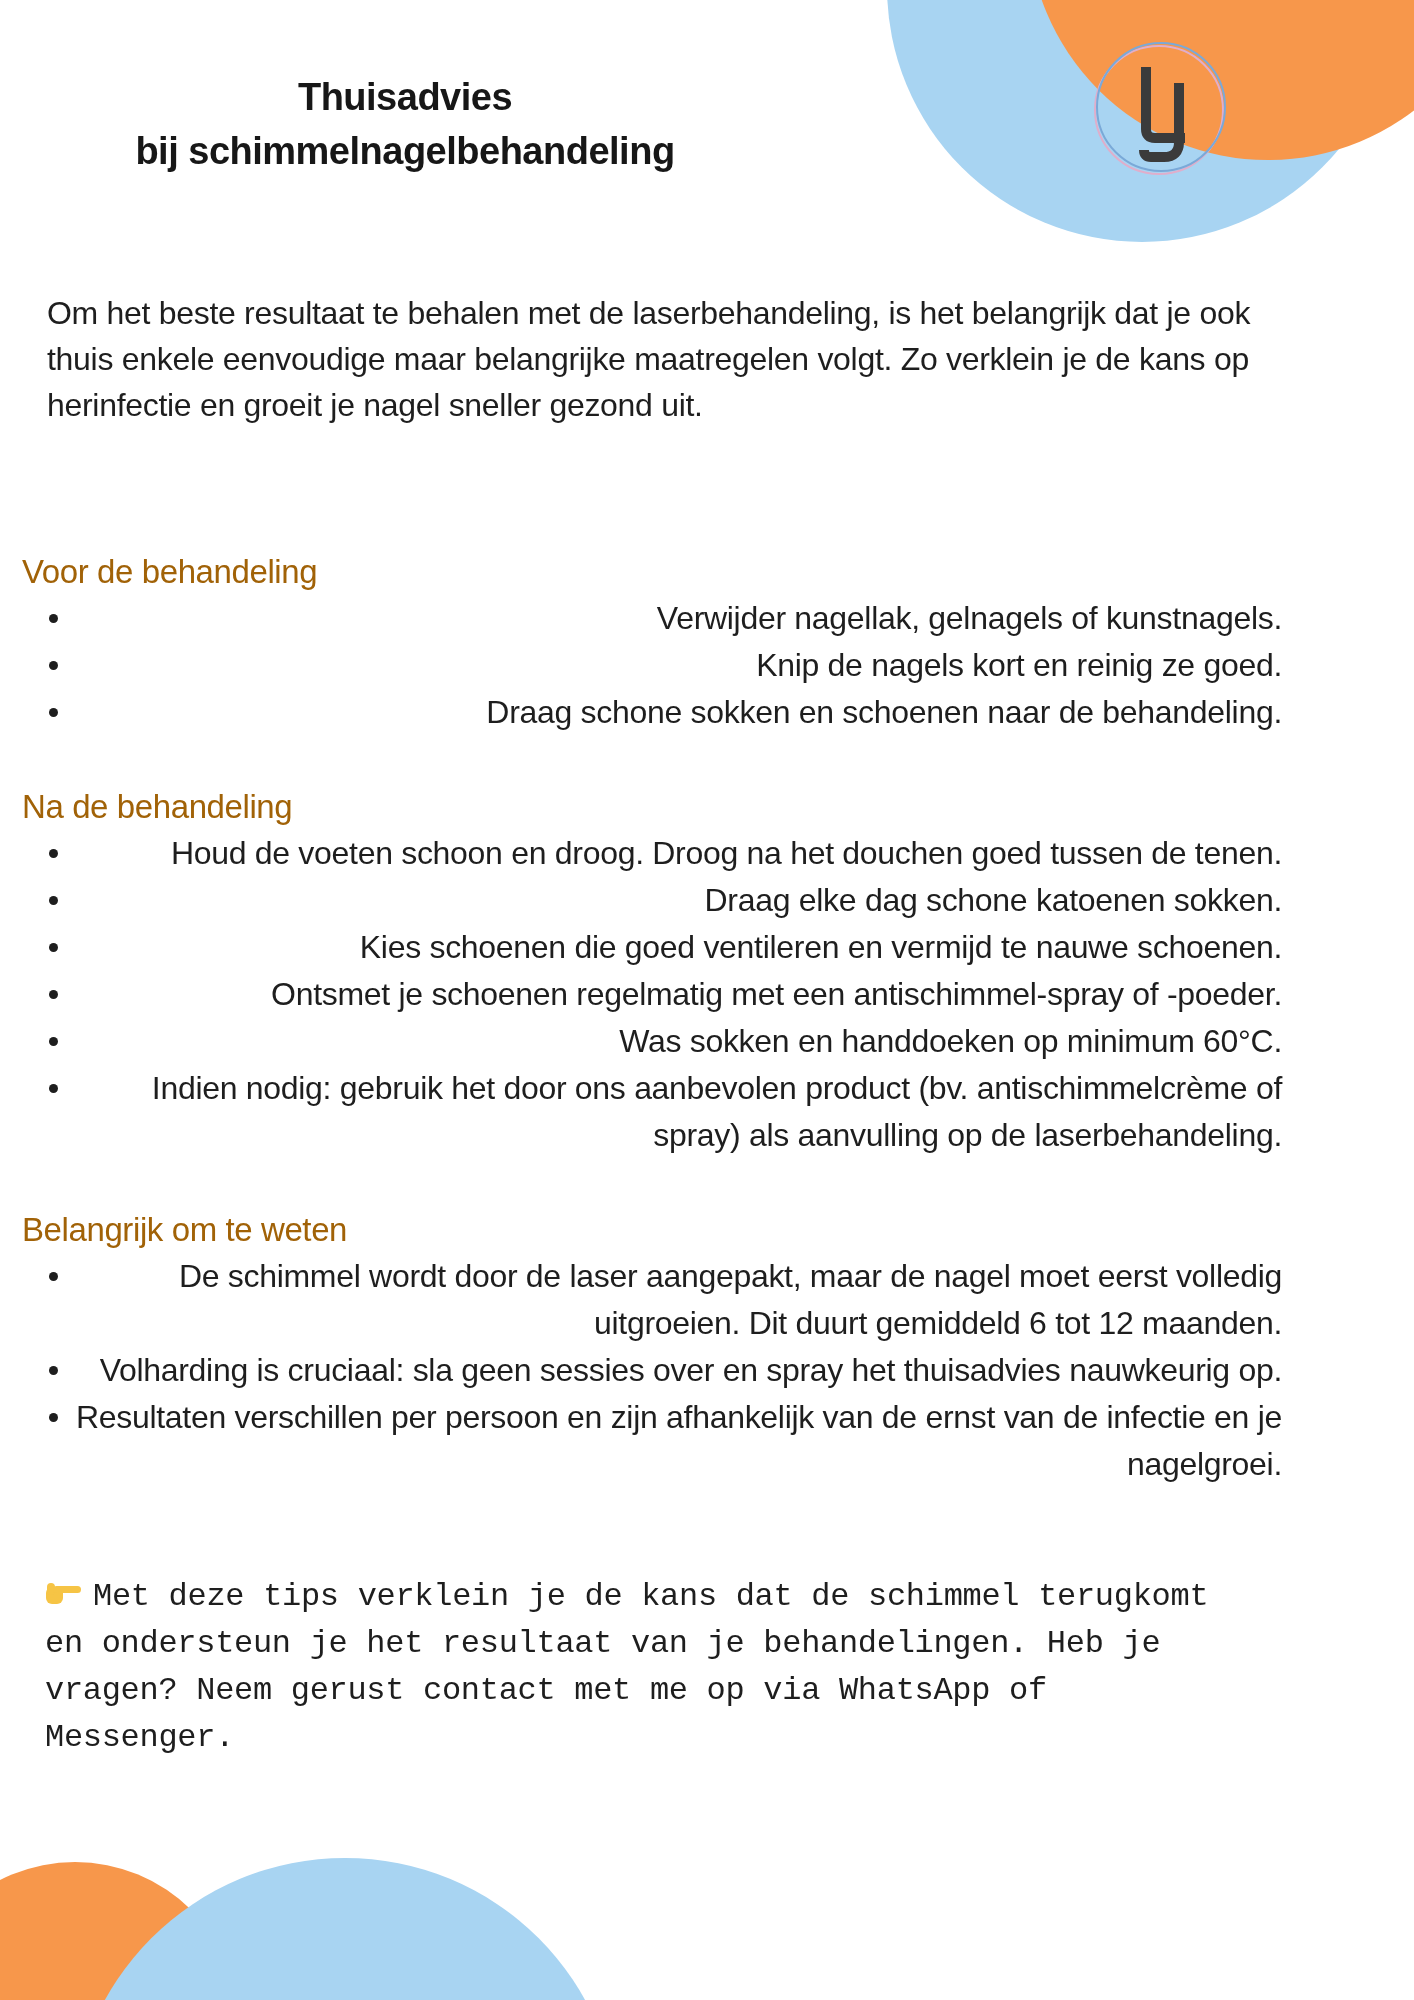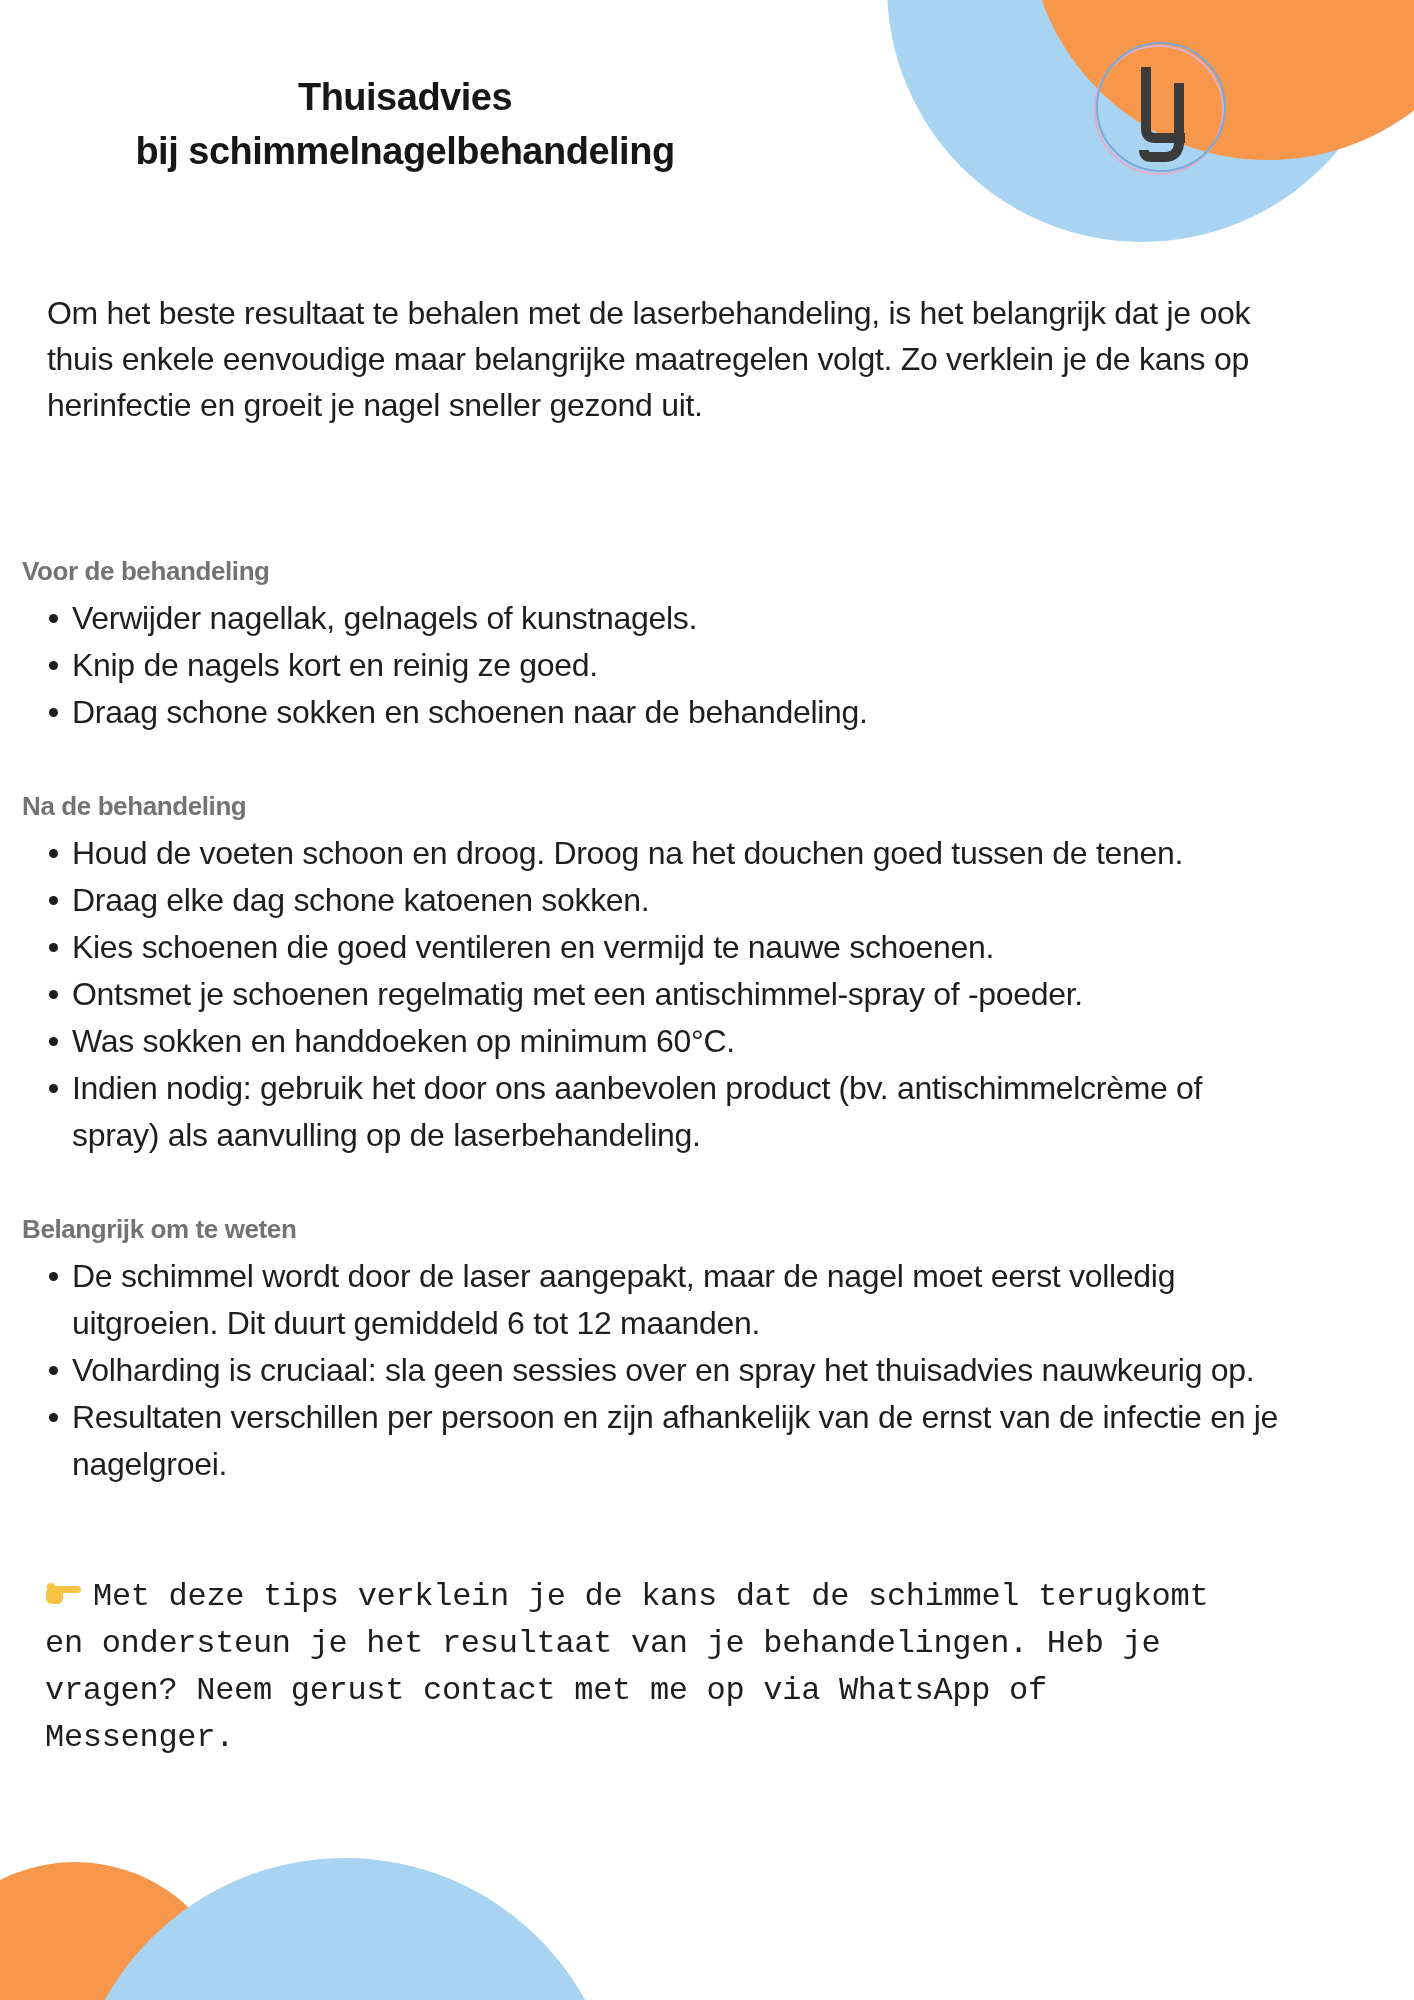--- a/index.html
+++ b/index.html
@@ -43,28 +43,28 @@
   .intro {
     margin: 112px 0 0 47px;
     max-width: 1230px;
     line-height: 46px;
   }
 
   .section { margin-left: 22px; }
   .section-first  { margin-top: 120px; }
   .section-next   { margin-top: 47px; }
   .section h2 {
-    font-size: 26px;
+    font-size: 33px;
     line-height: 47px;
-    font-weight: 700;
-    color: #737373;
+    font-weight: 400;
+    color: #a16207;
     letter-spacing: -0.4px;
   }
   .section ul { list-style: none; max-width: 1260px; }
-  .section li { position: relative; padding-left: 50px; }
+  .section li { position: relative; padding-left: 50px; text-align: right; }
   .section li::before {
     content: "";
     position: absolute;
     left: 27px;
     top: 19px;
     width: 9px;
     height: 9px;
     border-radius: 50%;
     background: #1e1e1e;
   }

